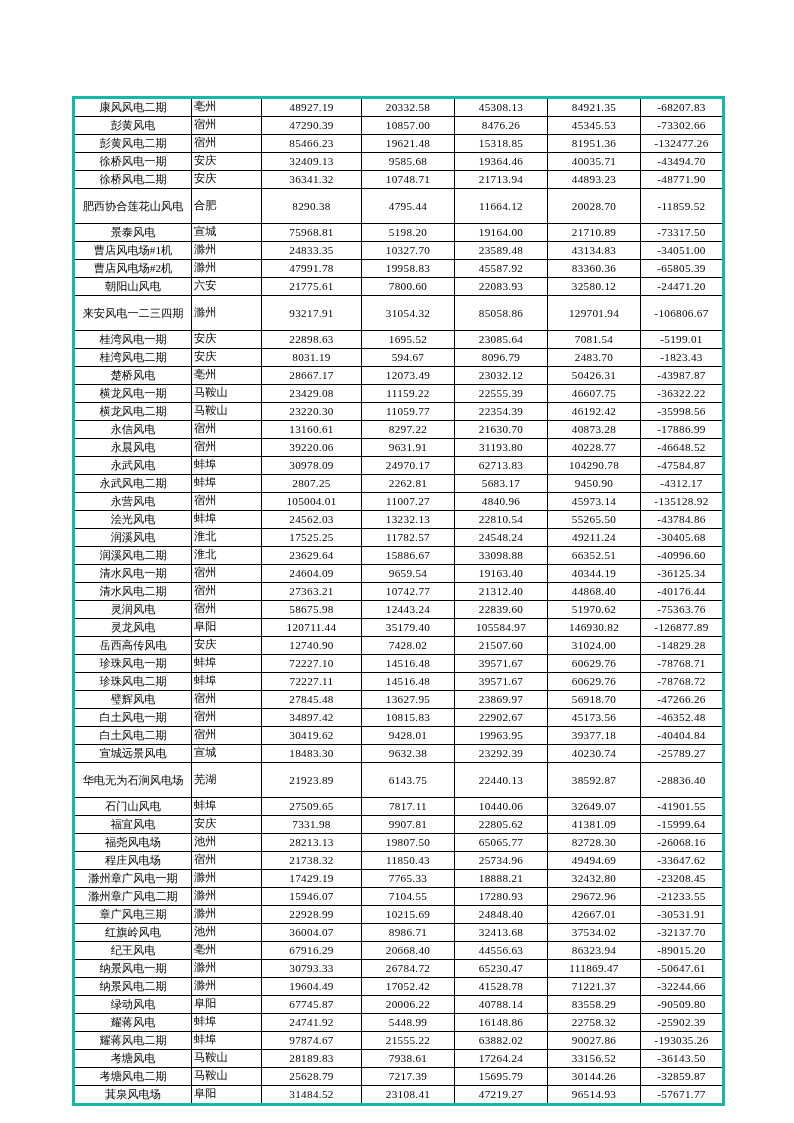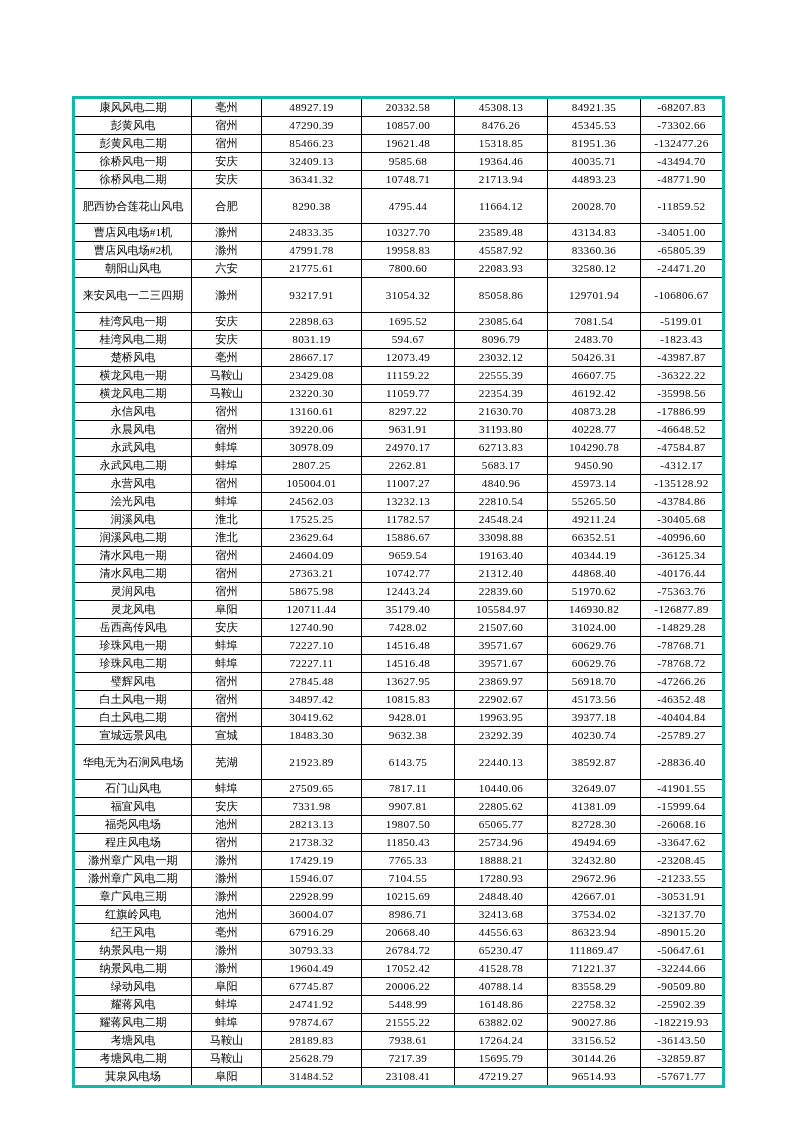--- a/index.html
+++ b/index.html
@@ -46,23 +46,22 @@
     overflow: hidden;
     white-space: normal;
   }
   td.cell-name {
     text-align: center;
     font-size: 11.2px;
     font-family: "Liberation Serif", "DejaVu Serif", serif;
     letter-spacing: 0px;
   }
   td.cell-city {
-    text-align: center;
     font-size: 11.2px;
-    font-family: Liberation Serif, serif;
+    font-family: Liberation Mono, monospace;
   }
   td.cell-num {
     text-align: center;
     font-size: 11.2px;
     font-family: "Liberation Serif", "DejaVu Serif", serif;
     letter-spacing: 0.3px;
   }
   tr.row-tall td { height: 34px; }
 </style>
 </head>
@@ -128,20 +127,29 @@
         <tr class="row-tall">
           <td class="cell-name">肥西协合莲花山风电</td>
           <td class="cell-city">合肥</td>
           <td class="cell-num">8290.38</td>
           <td class="cell-num">4795.44</td>
           <td class="cell-num">11664.12</td>
           <td class="cell-num">20028.70</td>
           <td class="cell-num">-11859.52</td>
         </tr>
         <tr>
+          <td class="cell-name">景泰风电</td>
+          <td class="cell-city">宣城</td>
+          <td class="cell-num">75968.81</td>
+          <td class="cell-num">5198.20</td>
+          <td class="cell-num">19164.00</td>
+          <td class="cell-num">21710.89</td>
+          <td class="cell-num">-73317.50</td>
+        </tr>
+        <tr>
           <td class="cell-name">曹店风电场#1机</td>
           <td class="cell-city">滁州</td>
           <td class="cell-num">24833.35</td>
           <td class="cell-num">10327.70</td>
           <td class="cell-num">23589.48</td>
           <td class="cell-num">43134.83</td>
           <td class="cell-num">-34051.00</td>
         </tr>
         <tr>
           <td class="cell-name">曹店风电场#2机</td>
@@ -512,21 +520,21 @@
           <td class="cell-num">22758.32</td>
           <td class="cell-num">-25902.39</td>
         </tr>
         <tr>
           <td class="cell-name">耀蒋风电二期</td>
           <td class="cell-city">蚌埠</td>
           <td class="cell-num">97874.67</td>
           <td class="cell-num">21555.22</td>
           <td class="cell-num">63882.02</td>
           <td class="cell-num">90027.86</td>
-          <td class="cell-num">-182219.93</td>
+          <td class="cell-num">-193035.26</td>
         </tr>
         <tr>
           <td class="cell-name">考塘风电</td>
           <td class="cell-city">马鞍山</td>
           <td class="cell-num">28189.83</td>
           <td class="cell-num">7938.61</td>
           <td class="cell-num">17264.24</td>
           <td class="cell-num">33156.52</td>
           <td class="cell-num">-36143.50</td>
         </tr>

